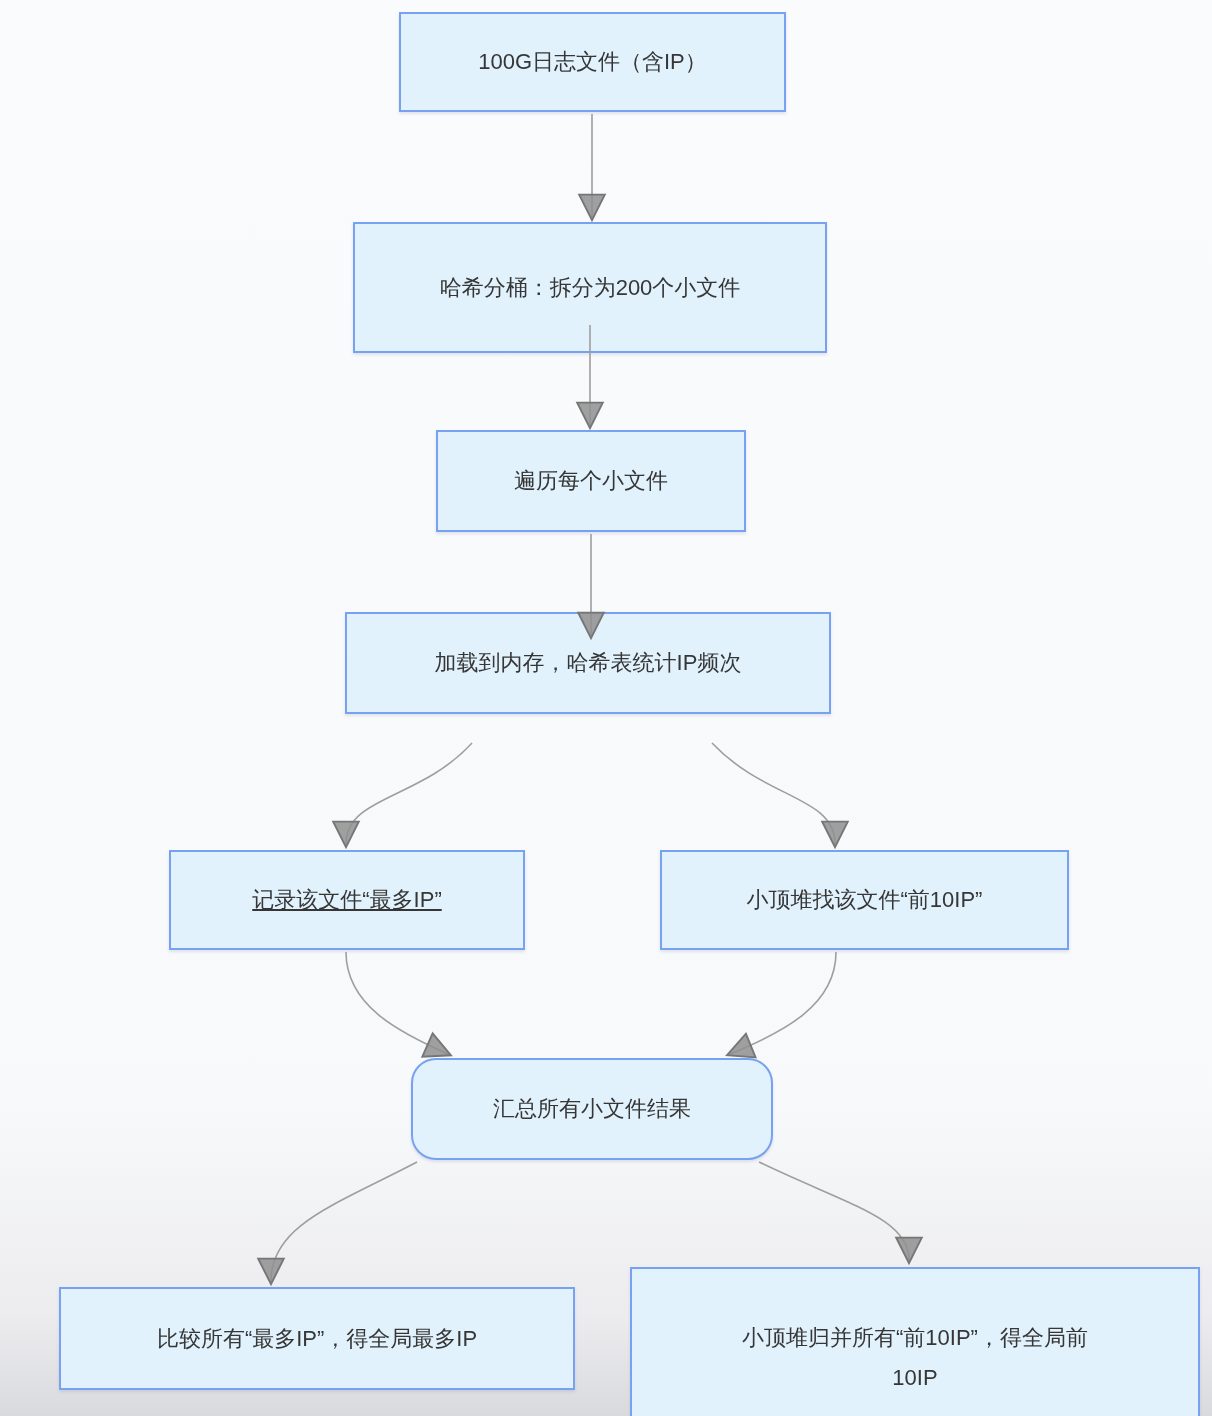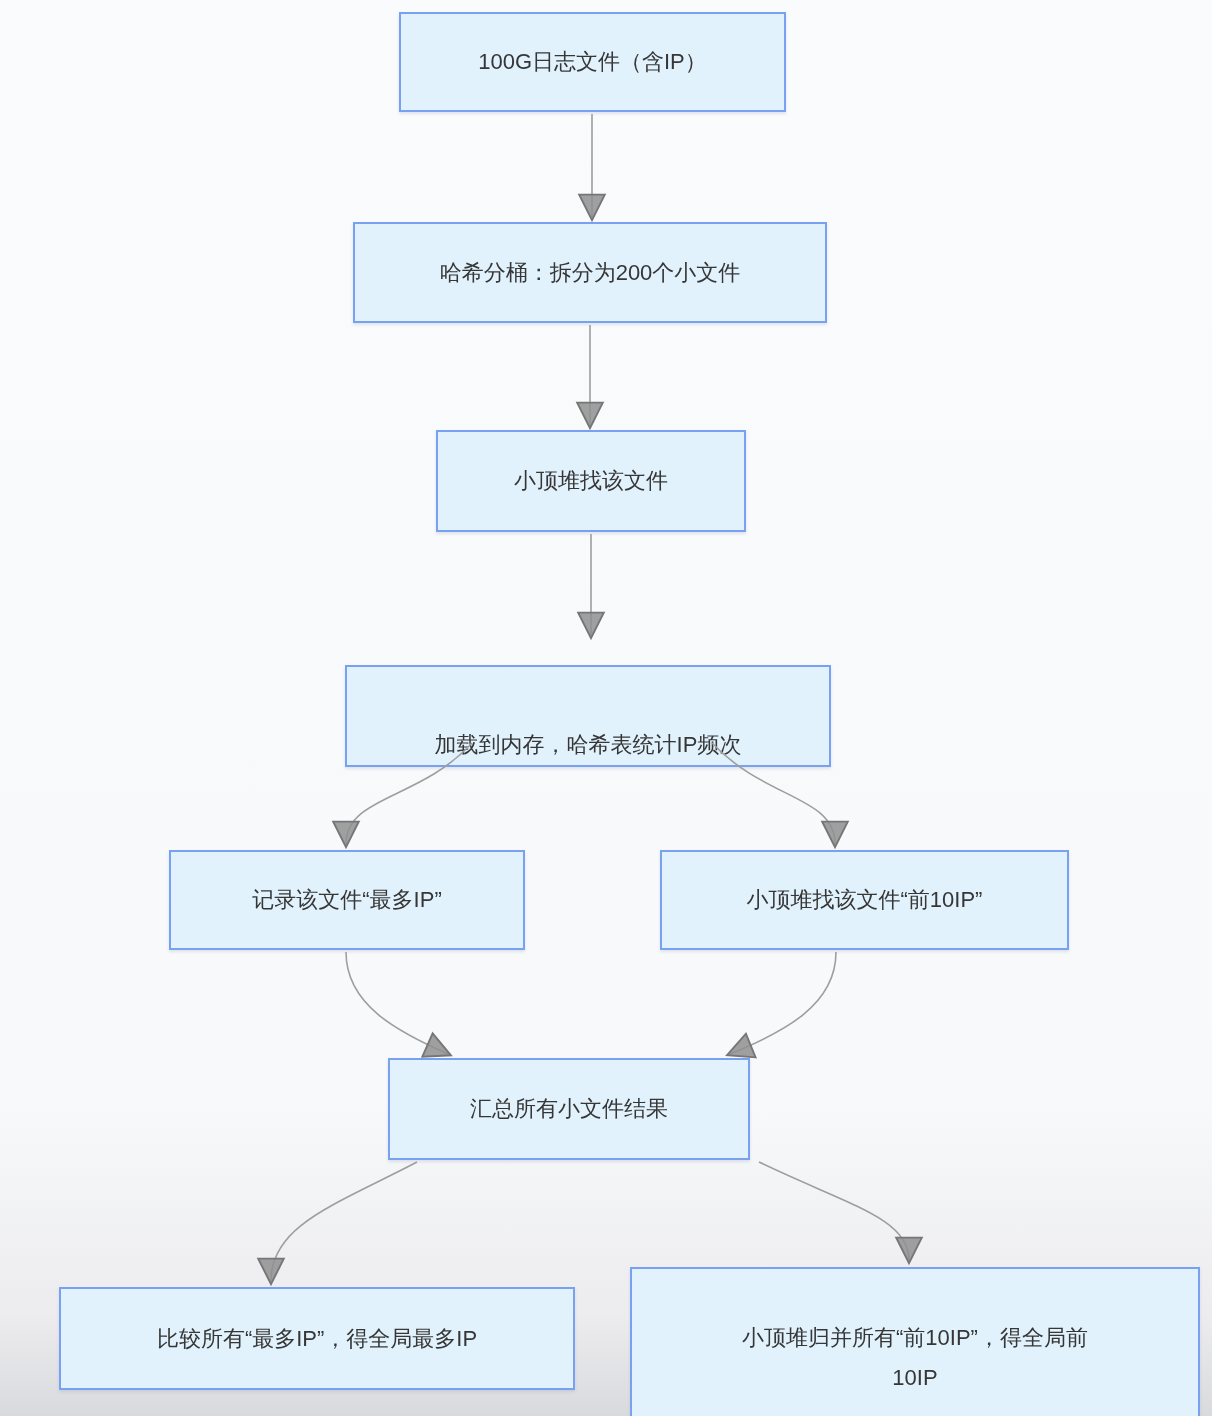--- a/index.html
+++ b/index.html
@@ -23,26 +23,26 @@
     justify-content: center;
     text-align: center;
     font-size: 22px;
     line-height: 40px;
     color: #363636;
     padding: 0 6px;
   }
 
   
   #n-source   { left: 399px; top: 12px;   width: 387px; height: 100px; }
-  #n-hash     { left: 353px; top: 222px;  width: 474px; height: 101px; }
+  #n-hash     { left: 353px; top: 222px;  width: 474px; height: 131px; }
   #n-iterate  { left: 436px; top: 430px;  width: 310px; height: 102px; }
-  #n-load     { left: 345px; top: 665px;  width: 486px; height: 102px; justify-content: flex-end; }
-  #n-record   { left: 169px; top: 850px;  width: 356px; height: 100px; }
+  #n-load     { left: 345px; top: 612px;  width: 486px; height: 102px; }
+  #n-record   { left: 169px; top: 850px;  width: 356px; height: 100px; text-decoration: underline; }
   #n-heap     { left: 631px; top: 850px;  width: 409px; height: 100px; margin-left: 29px; }
-  #n-agg      { left: 388px; top: 1058px; width: 362px; height: 102px; }
+  #n-agg      { left: 411px; top: 1058px; width: 362px; height: 102px; border-radius: 25px; }
   #n-compare  { left: 14px;  top: 1287px; width: 516px; height: 103px; margin-left: 45px; }
   #n-merge    { left: 630px; top: 1267px; width: 570px; height: 181px; }
 
   #edge-layer {
     position: absolute; left: 0; top: 0;
     width: 1212px; height: 1416px;
     pointer-events: none;
   }
   #edge-layer path.edge {
     fill: none;
@@ -57,21 +57,21 @@
 
   <div class="node" id="n-source">
     <span>100G日志文件（含IP）</span>
   </div>
 
   <div class="node" id="n-hash">
     <span>哈希分桶：拆分为200个小文件</span>
   </div>
 
   <div class="node" id="n-iterate">
-    <span>小顶堆找该文件</span>
+    <span>遍历每个小文件</span>
   </div>
 
   <div class="node" id="n-load">
     <span>加载到内存，哈希表统计IP频次</span>
   </div>
 
   <div class="node" id="n-record">
     <span>记录该文件“最多IP”</span>
   </div>
 

